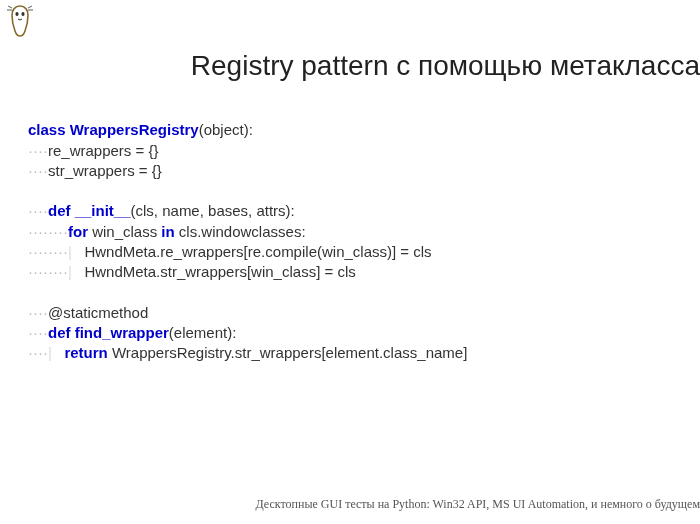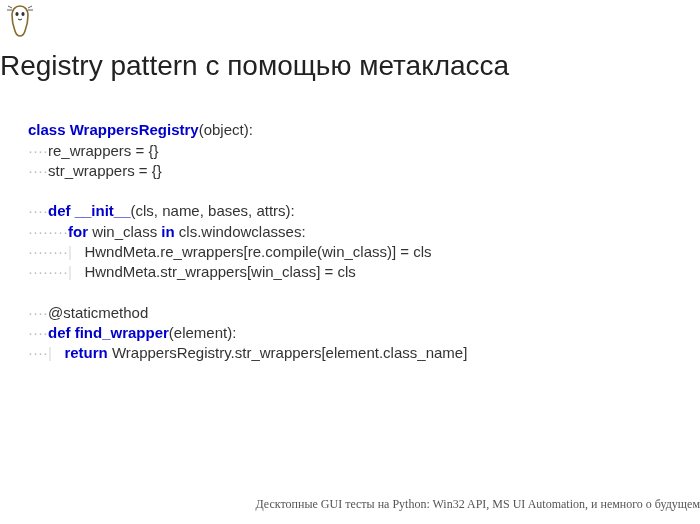--- a/index.html
+++ b/index.html
@@ -11,21 +11,21 @@
     font-family: Arial, Helvetica, sans-serif;
     position: relative;
     overflow: hidden;
   }
   .logo {
     position: absolute;
     top: 4px;
     left: 6px;
   }
   .title {
-    text-align: left;
+    text-align: right;
     font-size: 28px;
     color: #222;
     margin-top: 50px;
     margin-bottom: 18px;
     font-weight: normal;
   }
   .code {
     font-family: Liberation Sans, sans-serif;
     font-size: 15px;
     line-height: 1.35;

